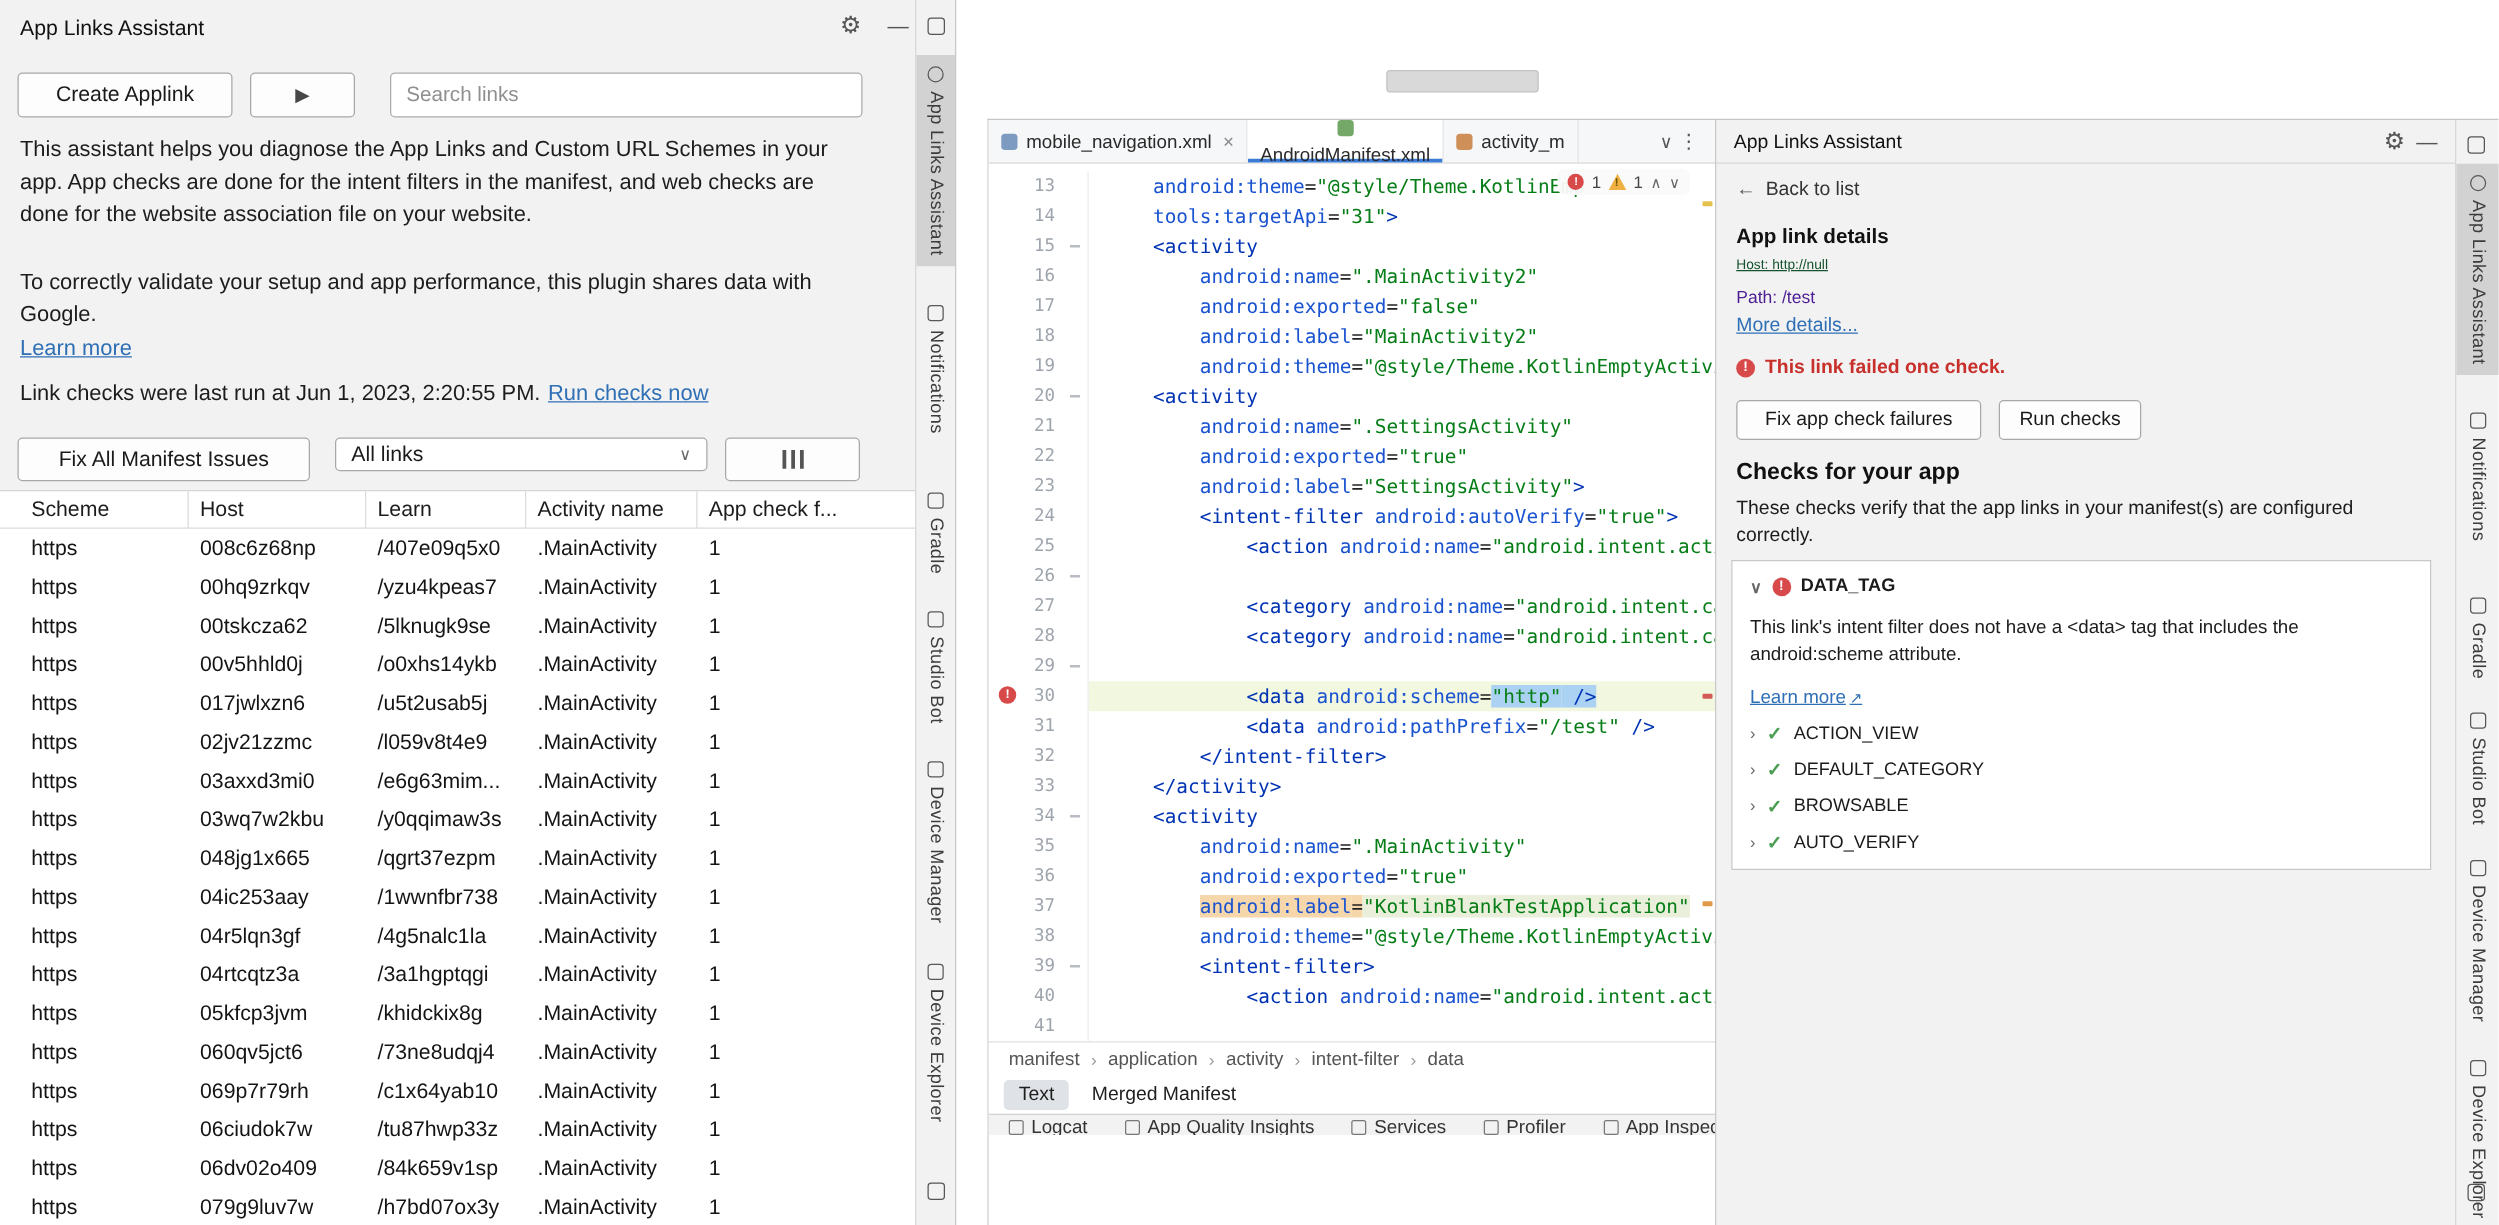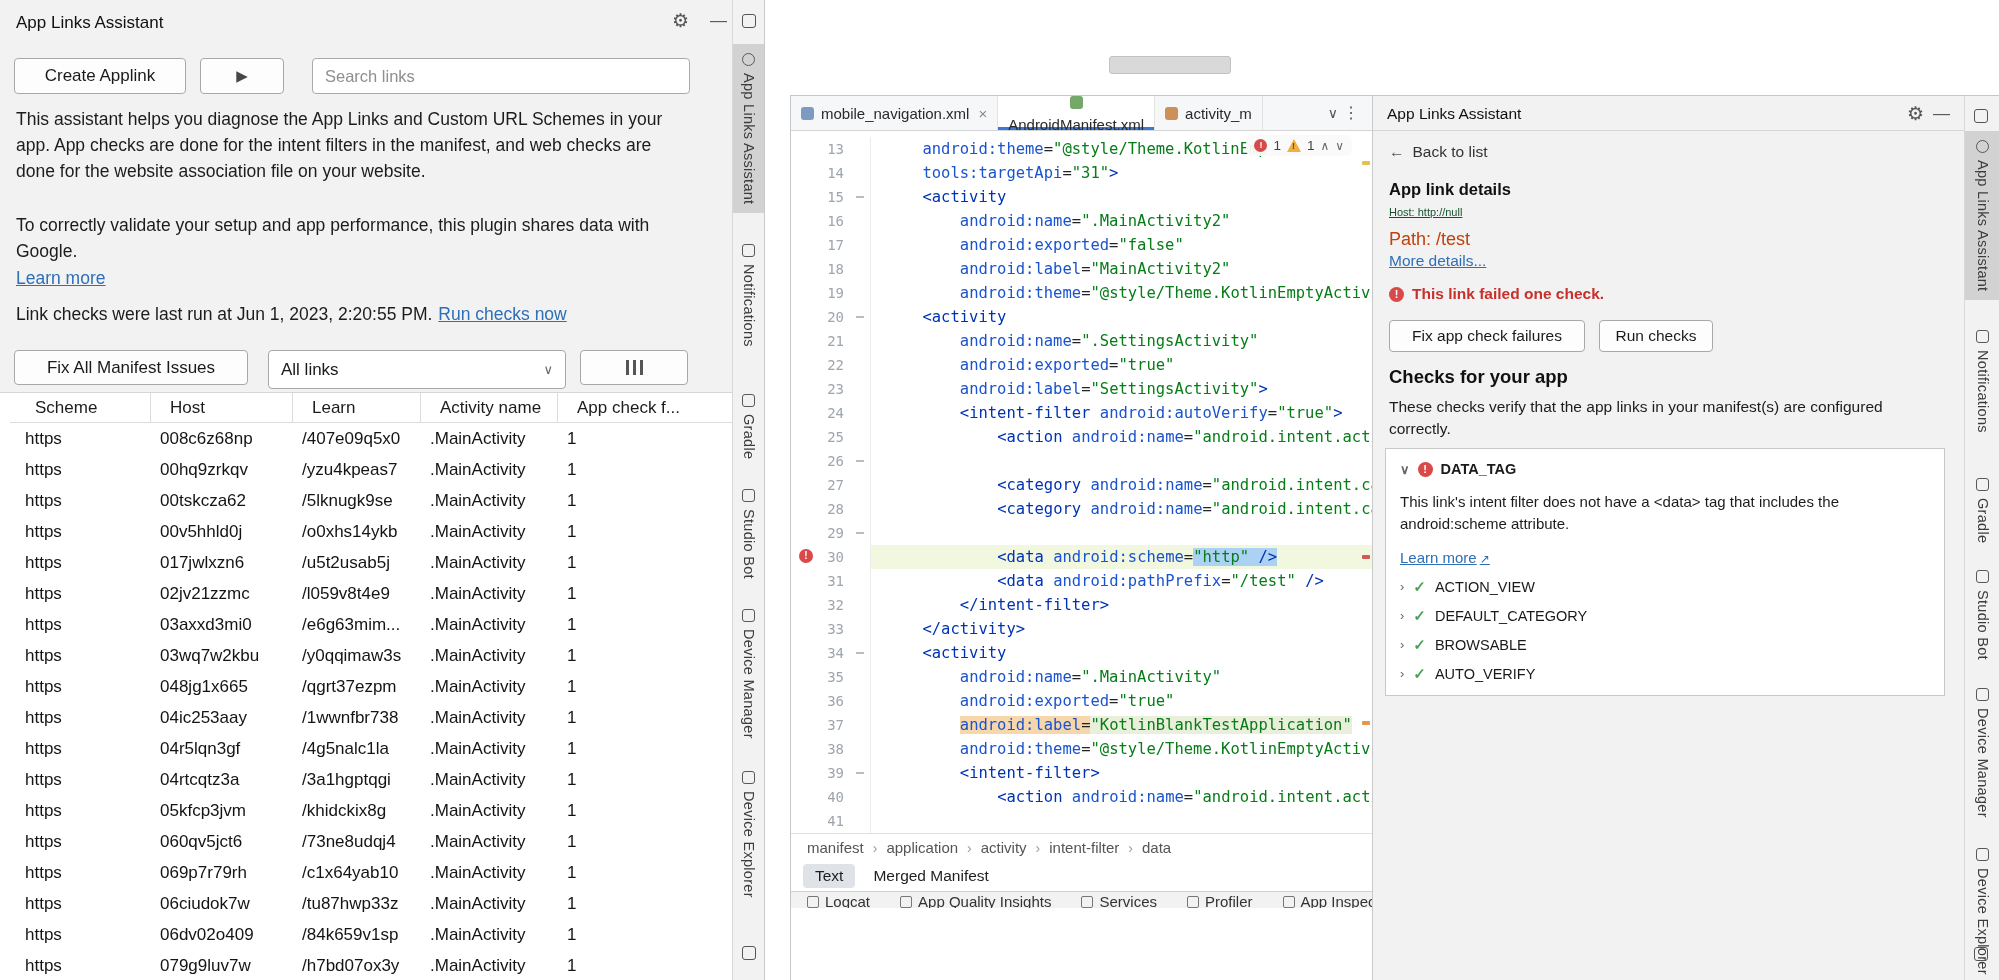--- a/index.html
+++ b/index.html
@@ -30,33 +30,33 @@
 
   .para { position:absolute; left:16px; width:655px; font-size:17.5px; line-height:26px; color:#1c1c1c; }
   .p1 { top:106px; }
   .p2 { top:212px; }
   .link { color:#2e6fb5; text-decoration:underline; cursor:pointer; }
   .learn-more { position:absolute; left:16px; top:268px; font-size:17.5px; }
   .lastrun { position:absolute; left:16px; top:304px; font-size:17.5px; color:#1c1c1c; }
   .lastrun .link { margin-left:6px; }
 
   .btn-fix  { left:14px; top:350px; width:234px; height:35px; }
-  .dropdown { position:absolute; left:268px; top:350px; width:298px; height:39px; background:#fff;
+  .dropdown { position:absolute; left:268px; top:350px; width:298px; height:27px; background:#fff;
               border:1px solid #a8a8a8; border-radius:4px; display:flex; align-items:center;
               padding:0 12px; font-size:17px; cursor:pointer; }
   .dd-chev { margin-left:auto; color:#666; font-size:13px; }
   .btn-cols { left:580px; top:350px; width:108px; height:35px; }
   .cols-icon { display:flex; gap:4px; }
   .cols-icon i { display:block; width:3px; height:15px; background:#555; }
 
   .table { position:absolute; left:0; top:392px; right:0; bottom:0; background:#fff;
            border-top:1px solid #d6d6d6; }
   .thead, .trow { display:grid; grid-template-columns:135px 142px 128px 137px 1fr;
                   padding-left:25px; align-items:center; }
-  .thead { height:30px; border-bottom:1px solid #dcdcdc; font-size:17px; color:#1c1c1c;margin-left:10px; }
+  .thead { height:30px; border-bottom:1px solid #dcdcdc; font-size:17px; color:#1c1c1c; }
   .trow { height:31px; font-size:17px; color:#141414; }
   .tsep { position:absolute; top:0; width:1px; height:30px; background:#dcdcdc; }
   .ts1 { left:150px; } .ts2 { left:292px; } .ts3 { left:420px; } .ts4 { left:557px; }
 
   
   .strip { position:absolute; width:32px; background:#f2f2f2; overflow:hidden; }
   .lstrip { right:0; top:0; height:980px; border-left:1px solid #d8d8d8; }
   .rstrip { left:1173px; top:0; width:36px; height:885px; border-left:1px solid #d8d8d8; }
   .strip-item { position:absolute; left:0; width:100%; display:flex; flex-direction:column;
                 align-items:center; gap:7px; padding:9px 0; cursor:pointer; }
@@ -144,21 +144,21 @@
             border-left:1px solid #c9c9c9; }
   .rp-header { position:absolute; left:0; top:0; width:100%; height:35px; border-bottom:1px solid #d6d6d6; }
   .rp-title { position:absolute; left:14px; top:9px; font-size:15.5px; color:#111; }
   .rp-gear { position:absolute; right:40px; top:8px; }
   .rp-min  { position:absolute; right:14px; top:9px; }
   .rp-back { position:absolute; left:16px; top:47px; font-size:15.5px; color:#333; display:flex;
              gap:8px; align-items:center; cursor:pointer; text-decoration:none; }
   .back-arrow { color:#555; }
   .rp-h1 { position:absolute; left:16px; top:84px; font-weight:700; font-size:16.5px; color:#111; }
   .rp-host { position:absolute; left:16px; top:110px; font-size:11px; color:#14532d;text-decoration:underline; }
-  .rp-path { position:absolute; left:16px; top:133px; font-size:18px; color:#c2410c; }
+  .rp-path { position:absolute; left:16px; top:133px; font-size:14px; color:#4c1d95; }
   .rp-more { position:absolute; left:16px; top:156px; font-size:15.5px; }
   .rp-failed { position:absolute; left:16px; top:189px; display:flex; gap:8px; align-items:center;
                font-size:15.5px; font-weight:600; color:#c7302b; }
   .rp-fixbtn { left:16px; top:224px; width:196px; height:32px; font-size:15.5px; }
   .rp-runbtn { left:226px; top:224px; width:114px; height:32px; font-size:15.5px; }
   .rp-h2 { position:absolute; left:16px; top:270px; font-weight:700; font-size:18.5px; color:#111; }
   .rp-desc { position:absolute; left:16px; top:300px; width:548px; font-size:15.5px; line-height:1.4;
              color:#1c1c1c; }
   .rp-card { position:absolute; left:12px; top:352px; width:560px; min-height:246px; background:#fff;
              border:1px solid #c8c8c8; padding:12px 14px; }

